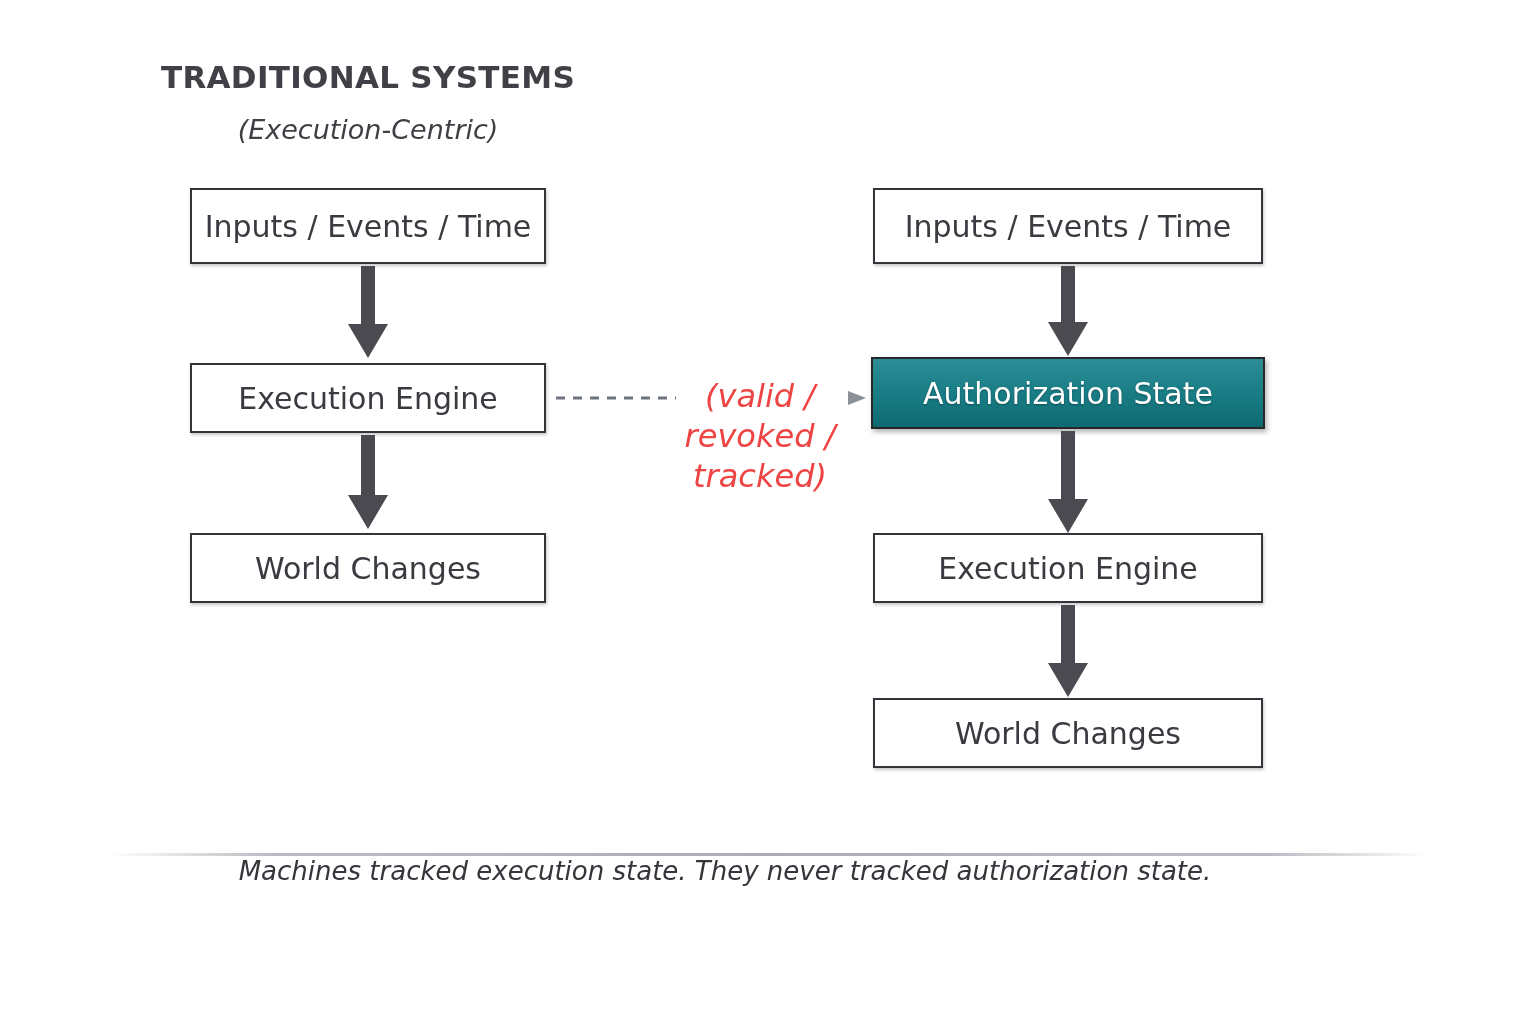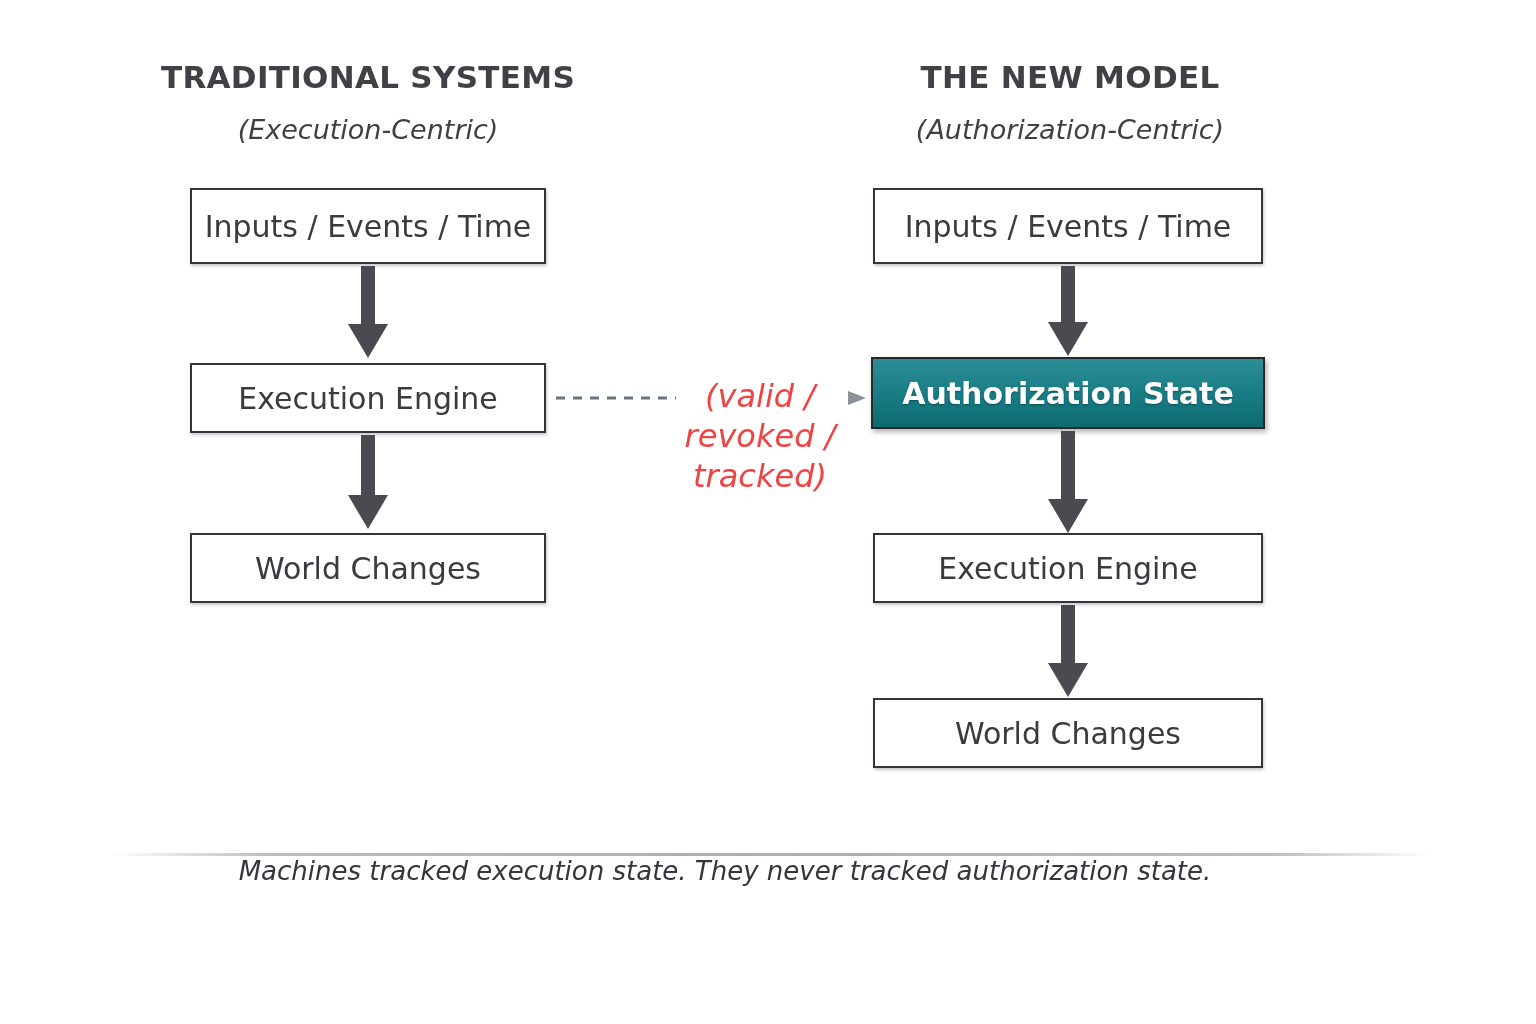--- a/index.html
+++ b/index.html
@@ -60,21 +60,21 @@
     background: #ffffff;
     border: 2px solid #34343a;
     box-shadow: 1px 2px 3px rgba(0,0,0,0.22);
     text-align: center;
     white-space: nowrap;
   }
   .node.accent {
     background: linear-gradient(to bottom, #2d8d96 0%, #1b7f88 45%, #0c6a71 100%);
     border: 2px solid #27272c;
     color: #ffffff;
-    font-weight: bold;
+    font-weight: normal;
     text-shadow: 0 1px 2px rgba(0,0,0,0.35);
     box-shadow: 2px 3px 5px rgba(0,0,0,0.3);
   }
 
   
   #n-l1 { left: 190px; top: 188px; width: 356px; height: 76px; }
   #n-l2 { left: 190px; top: 363px; width: 356px; height: 70px; }
   #n-l3 { left: 190px; top: 533px; width: 356px; height: 70px; }
   
   #n-r1 { left: 873px; top: 188px; width: 390px; height: 76px; }
@@ -134,24 +134,20 @@
 </head>
 <body>
 
 <div id="canvas">
 
   <div class="col-head" id="head-left">
     <div class="title">TRADITIONAL SYSTEMS</div>
     <div class="subtitle">(Execution-Centric)</div>
   </div>
 
-  <div class="col-head" id="head-right">
-    <div class="title">THE NEW MODEL</div>
-    <div class="subtitle">(Authorization-Centric)</div>
-  </div>
 
   <div class="node" id="n-l1">Inputs / Events / Time</div>
   <div class="node" id="n-l2">Execution Engine</div>
   <div class="node" id="n-l3">World Changes</div>
 
   <div class="node" id="n-r1">Inputs / Events / Time</div>
   <div class="node accent" id="n-r2">Authorization State</div>
   <div class="node" id="n-r3">Execution Engine</div>
   <div class="node" id="n-r4">World Changes</div>
 

